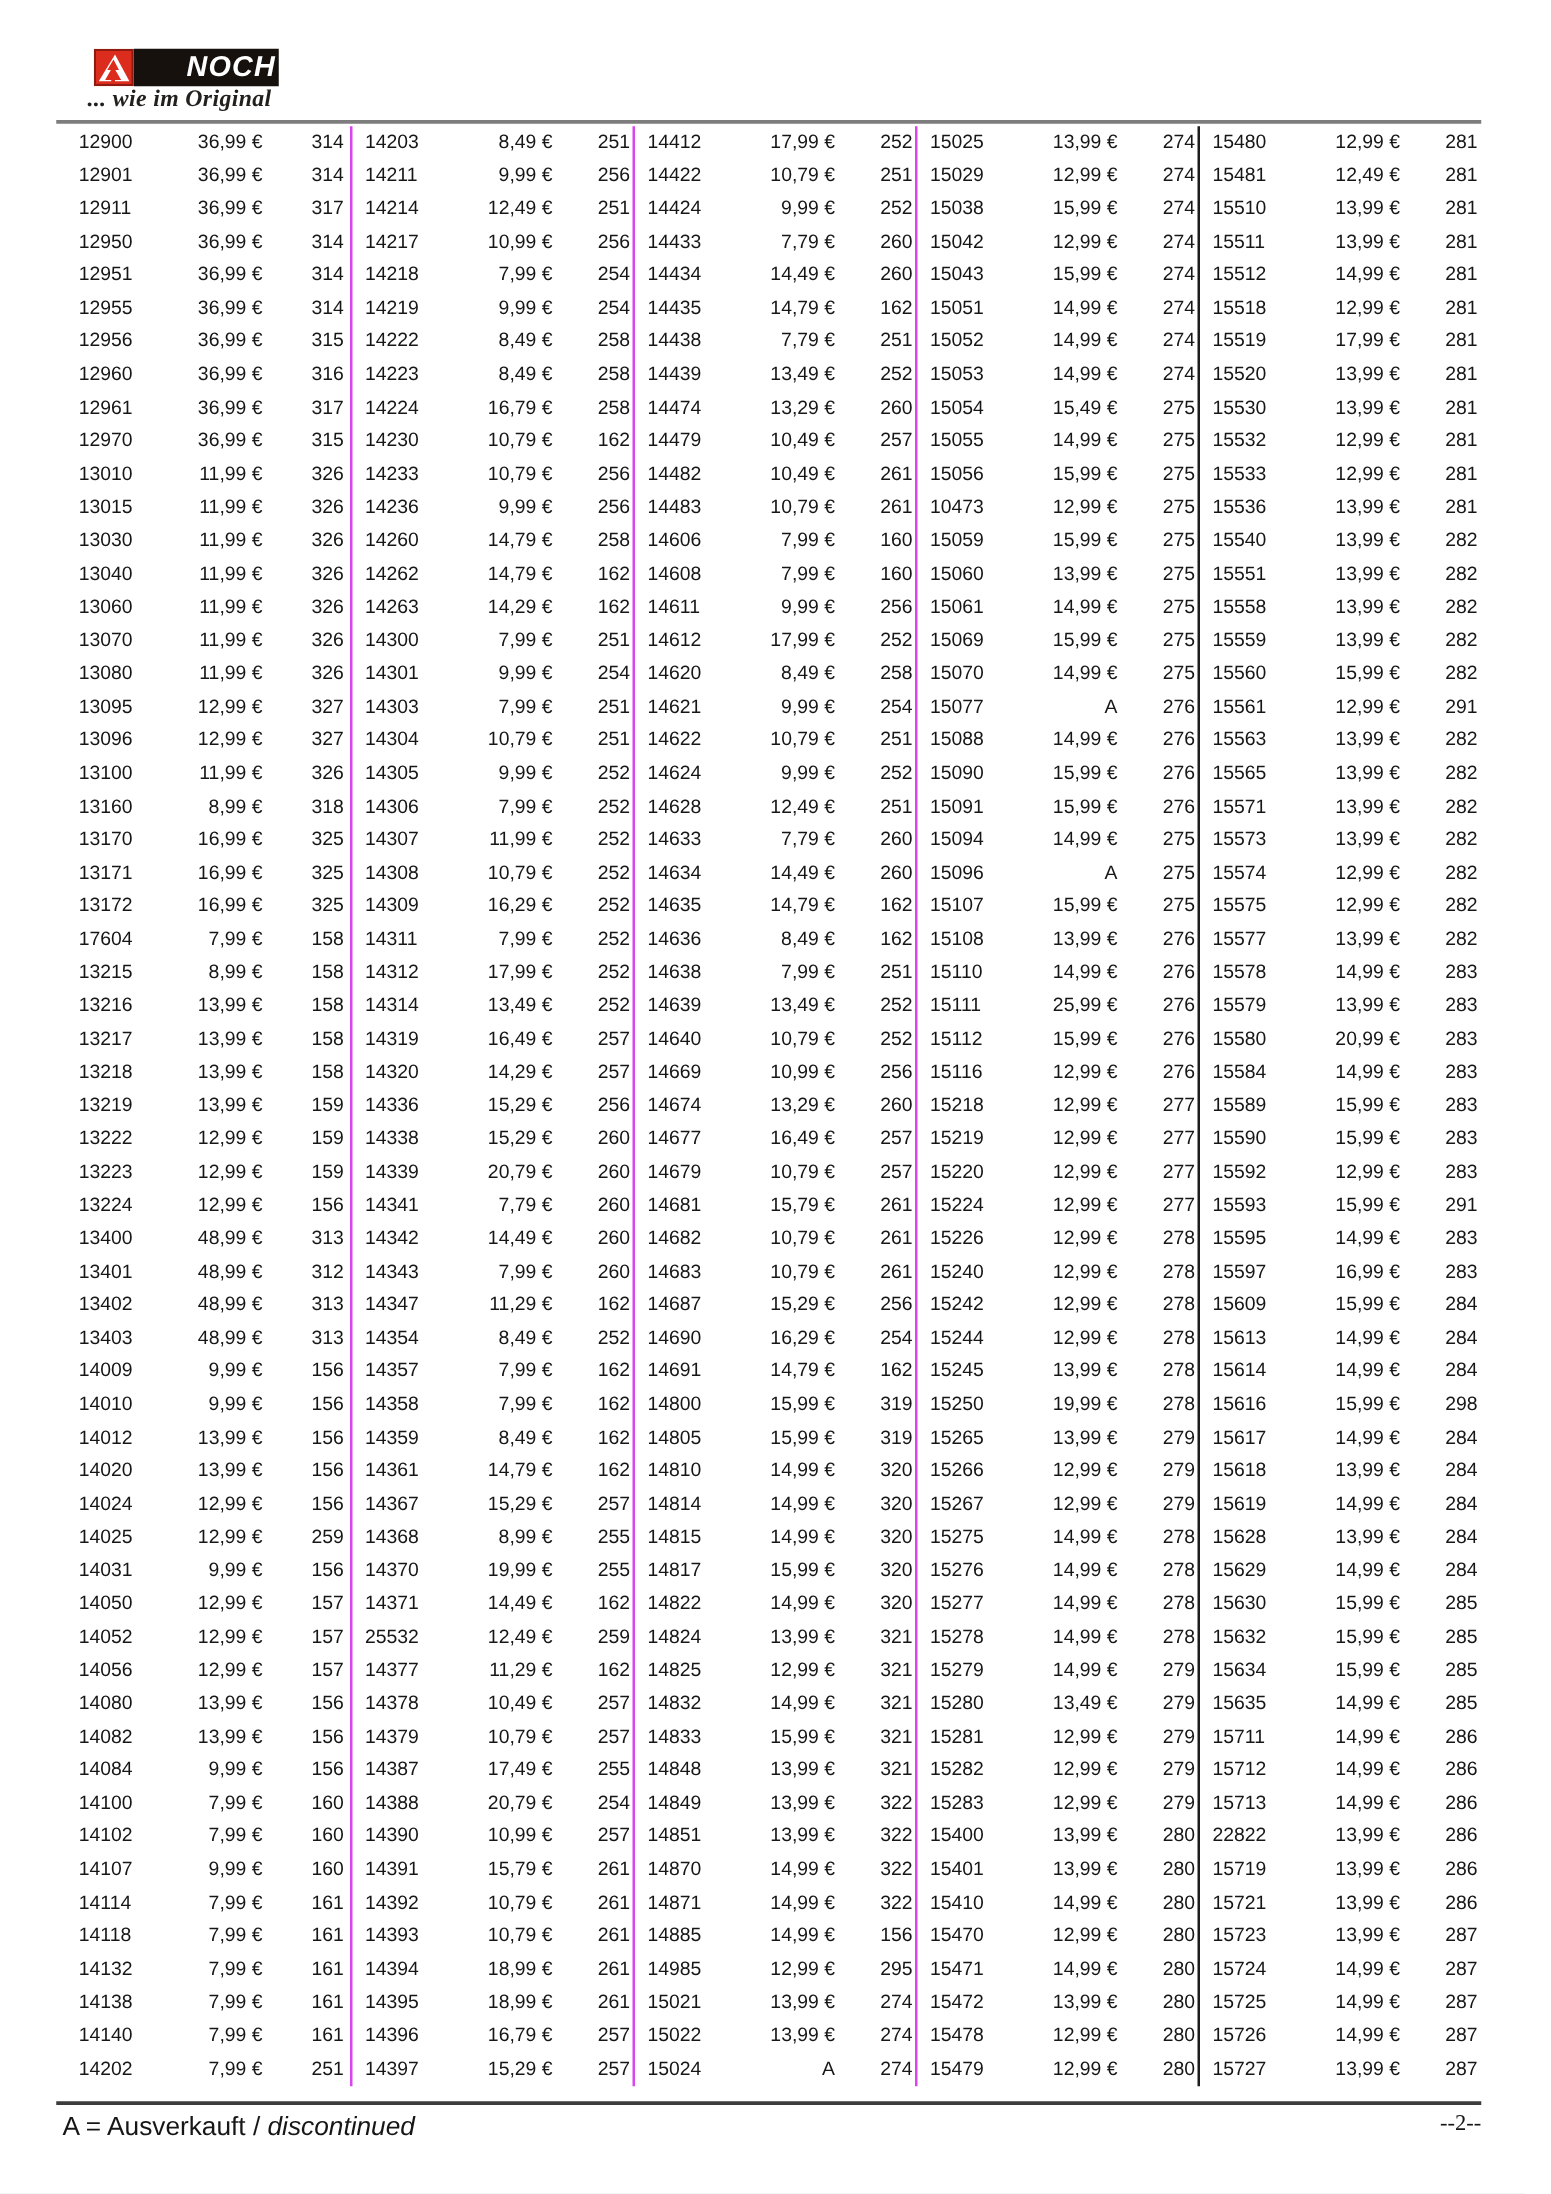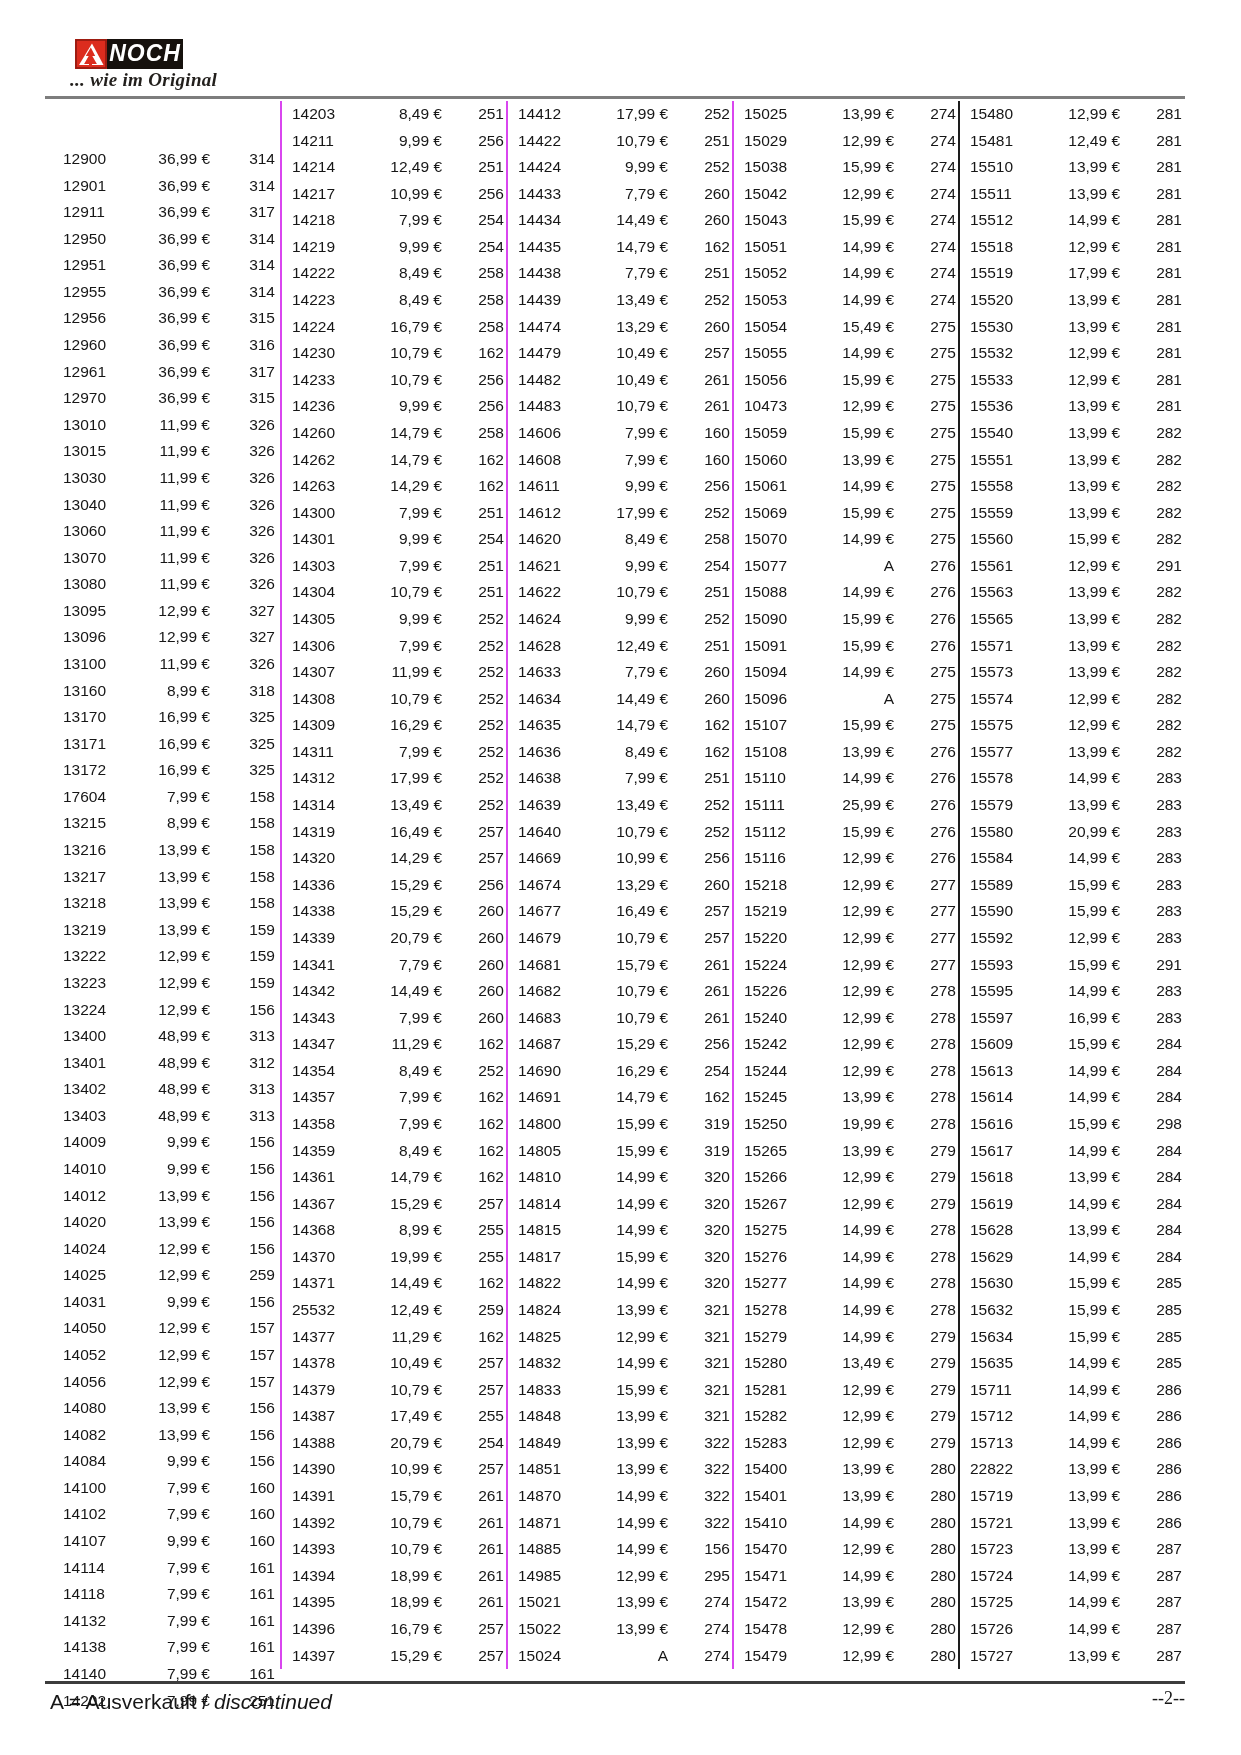--- a/index.html
+++ b/index.html
@@ -7,36 +7,36 @@
     position:relative;width:1241px;height:1755px;margin:0 auto;
     background:#ffffff;overflow:hidden;
     font-family:"Liberation Sans",sans-serif;color:#161616;
   }
   
   .logo{position:absolute;left:75px;top:39px;display:flex;}
   .logo-mark{display:block;}
   .logo-noch{
     width:76px;height:30px;background:#16110d;color:#ffffff;
     font-weight:bold;font-style:italic;font-size:23px;line-height:29px;
-    text-align:center;letter-spacing:1px;
+    text-align:center;letter-spacing:1px;padding-left:40px;
   }
   .logo-tagline{
     position:absolute;left:70px;top:69px;width:130px;
     font-family:"Liberation Serif",serif;font-style:italic;font-weight:bold;
     font-size:19px;color:#221f1c;white-space:nowrap;letter-spacing:0.3px;
   }
   .titles{position:absolute;left:213px;top:40px;line-height:26px;font-size:17px;white-space:nowrap;}
   .title-en{font-style:italic;}
   
   .rule-top{position:absolute;left:45px;top:96px;width:1140px;height:3px;background:#7d7d7d;}
   .rule-bottom{position:absolute;left:45px;top:1681px;width:1140px;height:2.5px;background:#3c3c3c;}
   
   .price-table{position:absolute;left:45px;top:101px;width:1140px;display:flex;align-items:flex-start;}
   .group{box-sizing:border-box;}
-  .group.g1{width:235px;margin-top:45px;}
+  .group.g1{width:235px;}
   .group.g2,.group.g3,.group.g4{width:226px;border-left:2px solid #d946ef;}
   .group.g5{width:227px;border-left:2px solid #1d1d1d;}
   .row{display:grid;line-height:26.58px;font-size:15.5px;white-space:nowrap;}
   .g1 .row{grid-template-columns:85px 62px 65px;padding:0 5px 0 18px;}
   .g2 .row,.g3 .row,.g4 .row,.g5 .row{grid-template-columns:88px 62px 62px;padding:0 4px 0 10px;}
   .cell-art{text-align:left;}
   .cell-price{text-align:right;}
   .cell-page{text-align:right;}
   
   .legend{position:absolute;left:50px;top:1690px;font-size:21px;}

